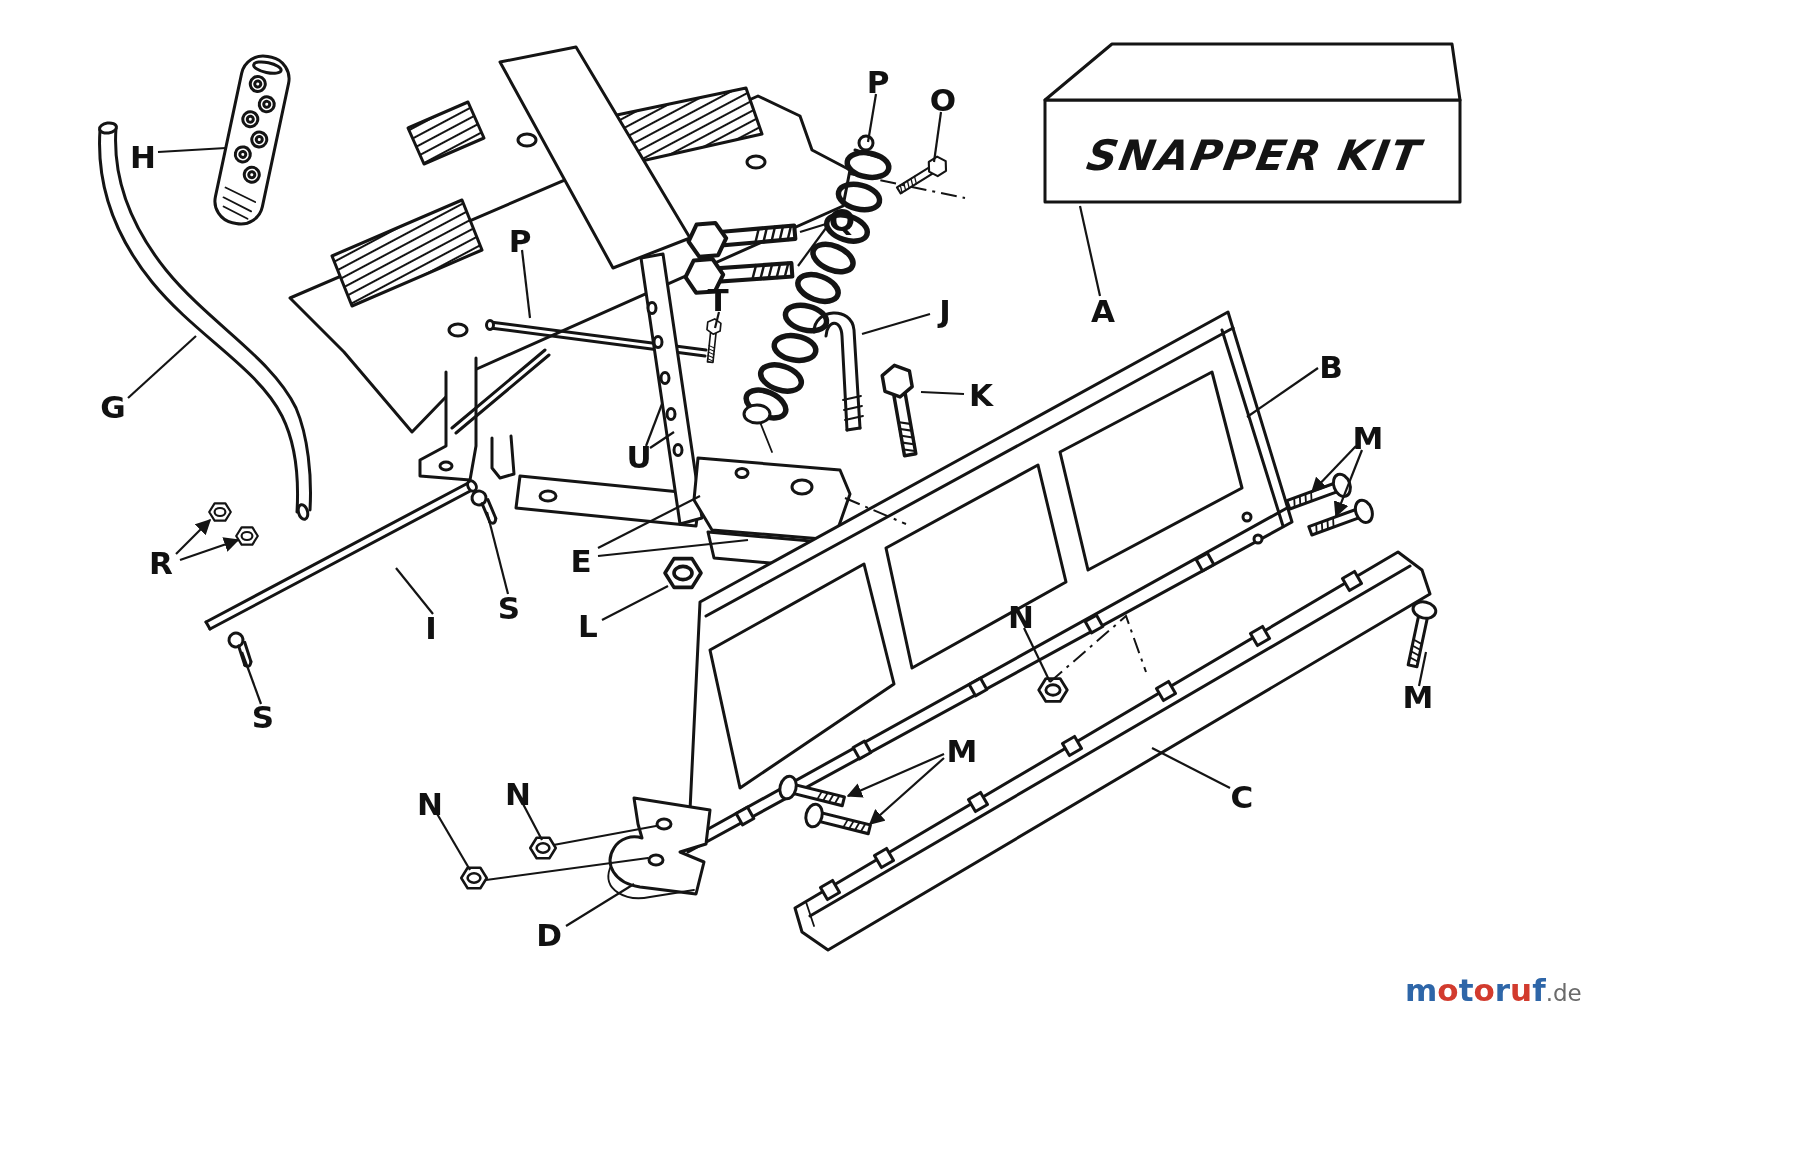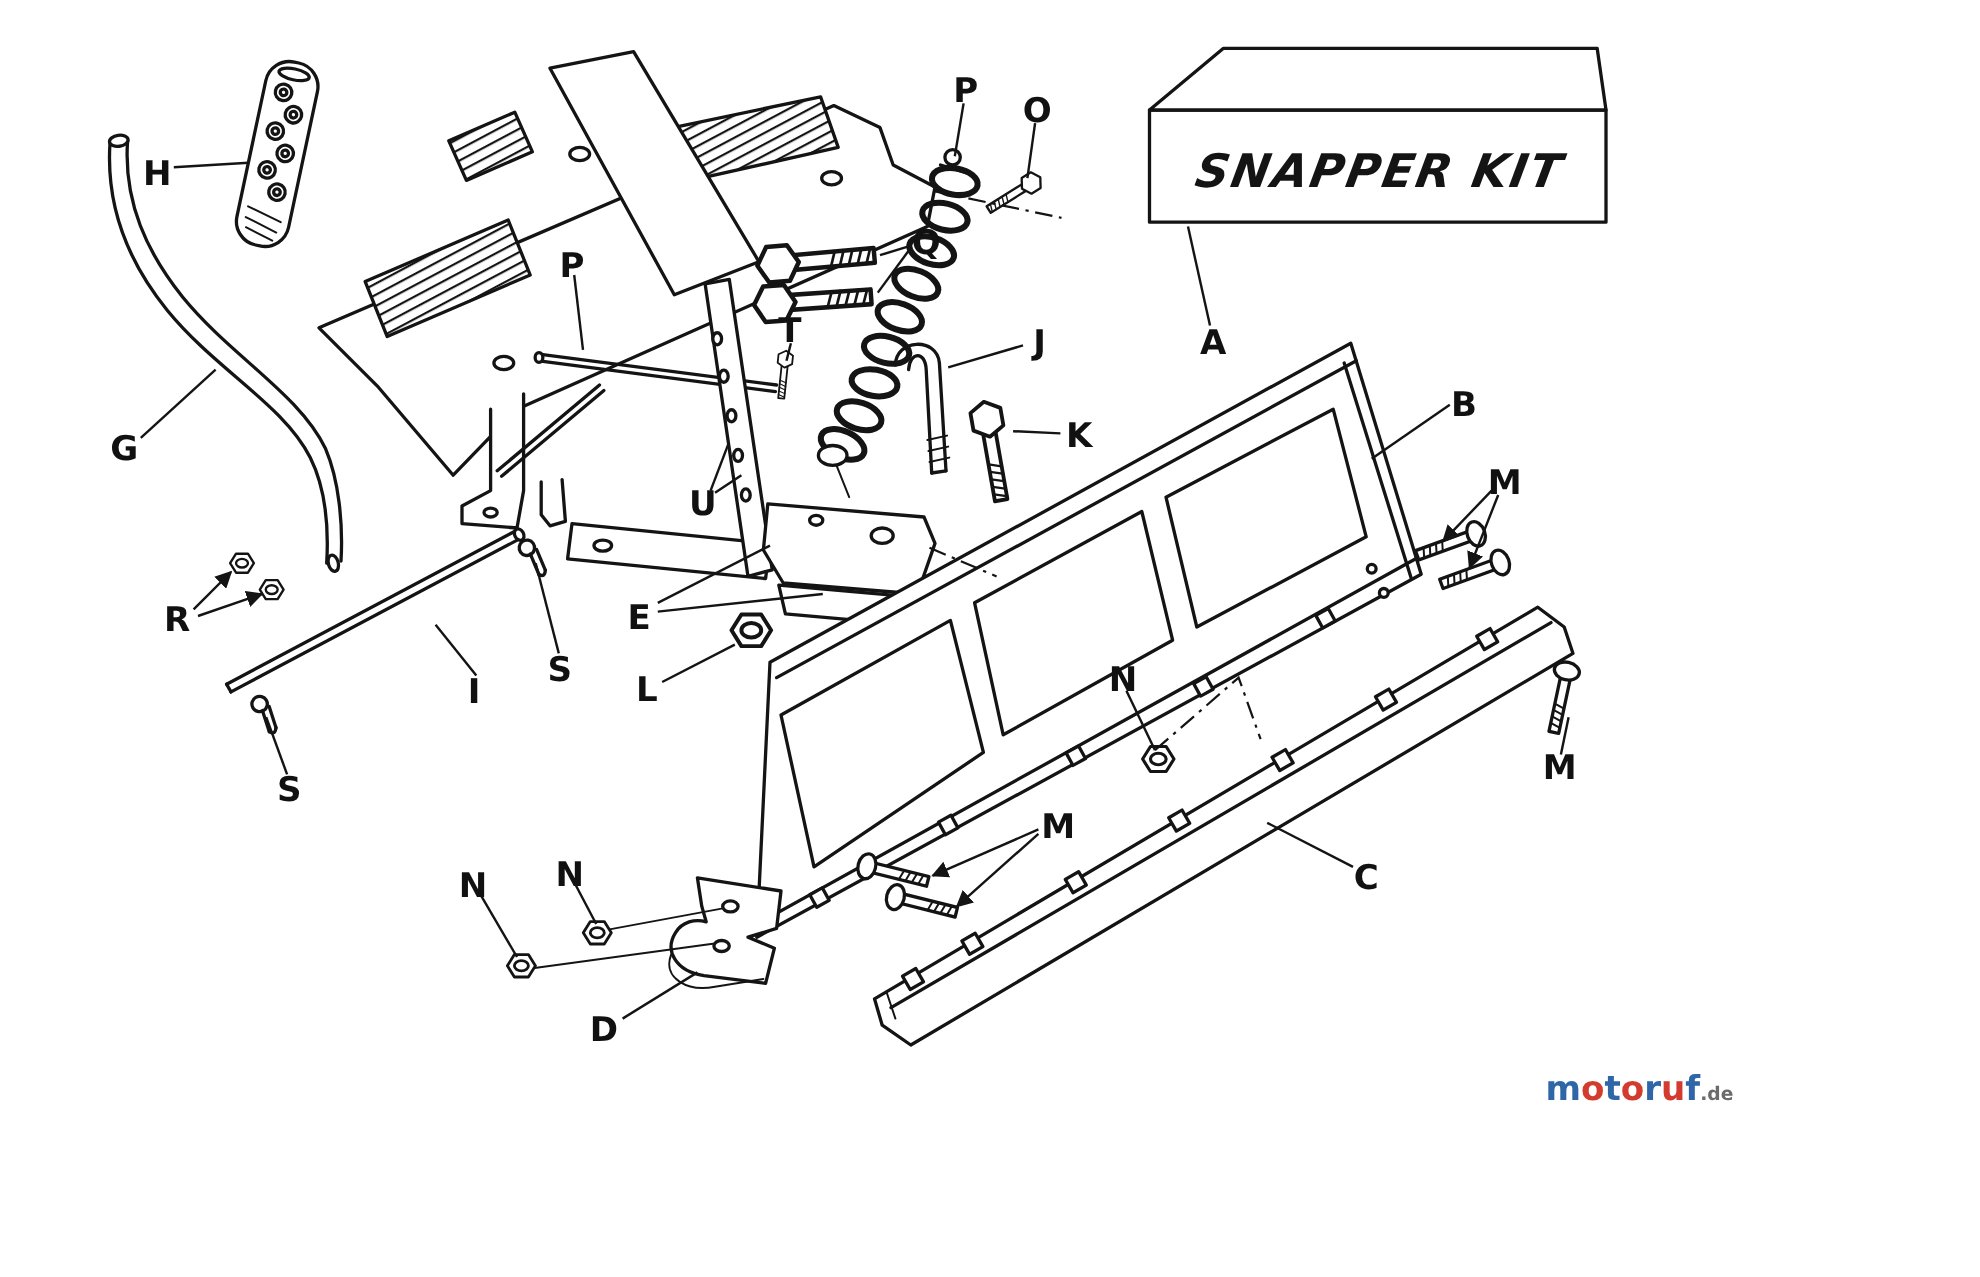--- a/index.html
+++ b/index.html
@@ -11,21 +11,21 @@
   .thin{fill:none;stroke:#141414;stroke-width:1.8;}
   .leader path{fill:none;stroke:#141414;stroke-width:2.2;}
   .dashdot path{fill:none;stroke:#141414;stroke-width:2;stroke-dasharray:16 6 3 6;}
   .link{fill:none;stroke:#141414;stroke-width:5.5;}
   .callout{font-family:"DejaVu Sans",sans-serif;font-weight:bold;font-size:31px;
            fill:#111111;stroke:none;text-anchor:middle;}
   .kit-text{font-family:"DejaVu Sans",sans-serif;font-style:italic;font-weight:bold;
             font-size:42px;fill:#141414;stroke:none;letter-spacing:2px;text-anchor:middle;}
   .watermark{position:absolute;left:1405px;top:975px;font-weight:bold;font-size:31px;
              line-height:1;white-space:nowrap;}
-  .watermark .de{font-size:17px;font-weight:bold;text-align:center;}
+  .watermark .de{font-size:23px;font-weight:normal;text-align:center;}
 </style>
 </head>
 <body>
 
 <div class="stage">
 
 <svg width="1800" height="1161" viewBox="0 0 1800 1161">
   <defs>
     <pattern id="hatch" width="9" height="9" patternUnits="userSpaceOnUse" patternTransform="rotate(62)">
       <rect width="9" height="9" fill="#ffffff"></rect>

